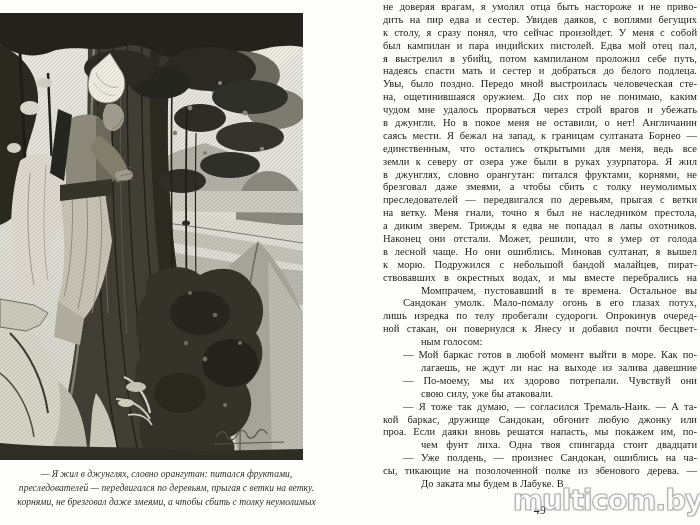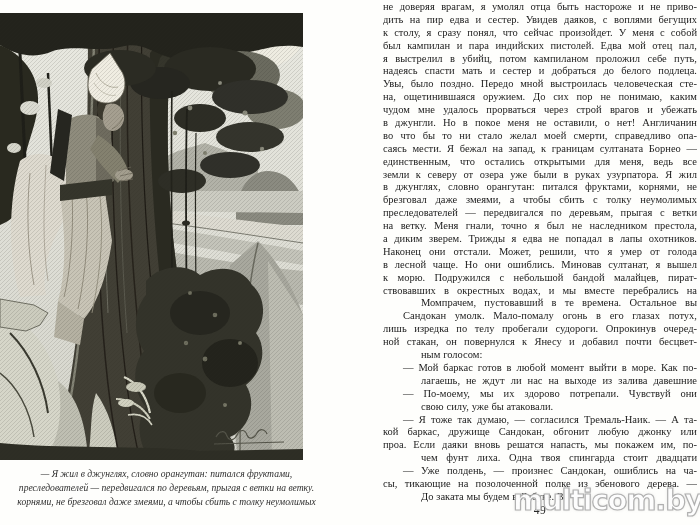--- a/index.html
+++ b/index.html
@@ -199,21 +199,20 @@
       <div class="line">не доверяя врагам, я умолял отца быть настороже и не приво-</div>
       <div class="line">дить на пир едва и сестер. Увидев даяков, с воплями бегущих</div>
       <div class="line">к столу, я сразу понял, что сейчас произойдет. У меня с собой</div>
       <div class="line">был кампилан и пара индийских пистолей. Едва мой отец пал,</div>
       <div class="line">я выстрелил в убийц, потом кампиланом проложил себе путь,</div>
       <div class="line">надеясь спасти мать и сестер и добраться до белого подлеца.</div>
       <div class="line">Увы, было поздно. Передо мной выстроилась человеческая сте-</div>
       <div class="line">на, ощетинившаяся оружием. До сих пор не понимаю, каким</div>
       <div class="line">чудом мне удалось прорваться через строй врагов и убежать</div>
       <div class="line">в джунгли. Но в покое меня не оставили, о нет! Англичанин</div>
-      <div class="line">во что бы то ни стало желал моей смерти, справедливо опа-</div>
       <div class="line">саясь мести. Я бежал на запад, к границам султаната Борнео —</div>
       <div class="line">единственным, что остались открытыми для меня, ведь все</div>
       <div class="line">земли к северу от озера уже были в руках узурпатора. Я жил</div>
       <div class="line">в джунглях, словно орангутан: питался фруктами, корнями, не</div>
       <div class="line">брезговал даже змеями, а чтобы сбить с толку неумолимых</div>
       <div class="line">преследователей — передвигался по деревьям, прыгая с ветки</div>
       <div class="line">на ветку. Меня гнали, точно я был не наследником престола,</div>
       <div class="line">а диким зверем. Трижды я едва не попадал в лапы охотников.</div>
       <div class="line">Наконец они отстали. Может, решили, что я умер от голода</div>
       <div class="line">в лесной чаще. Но они ошиблись. Миновав султанат, я вышел</div>

